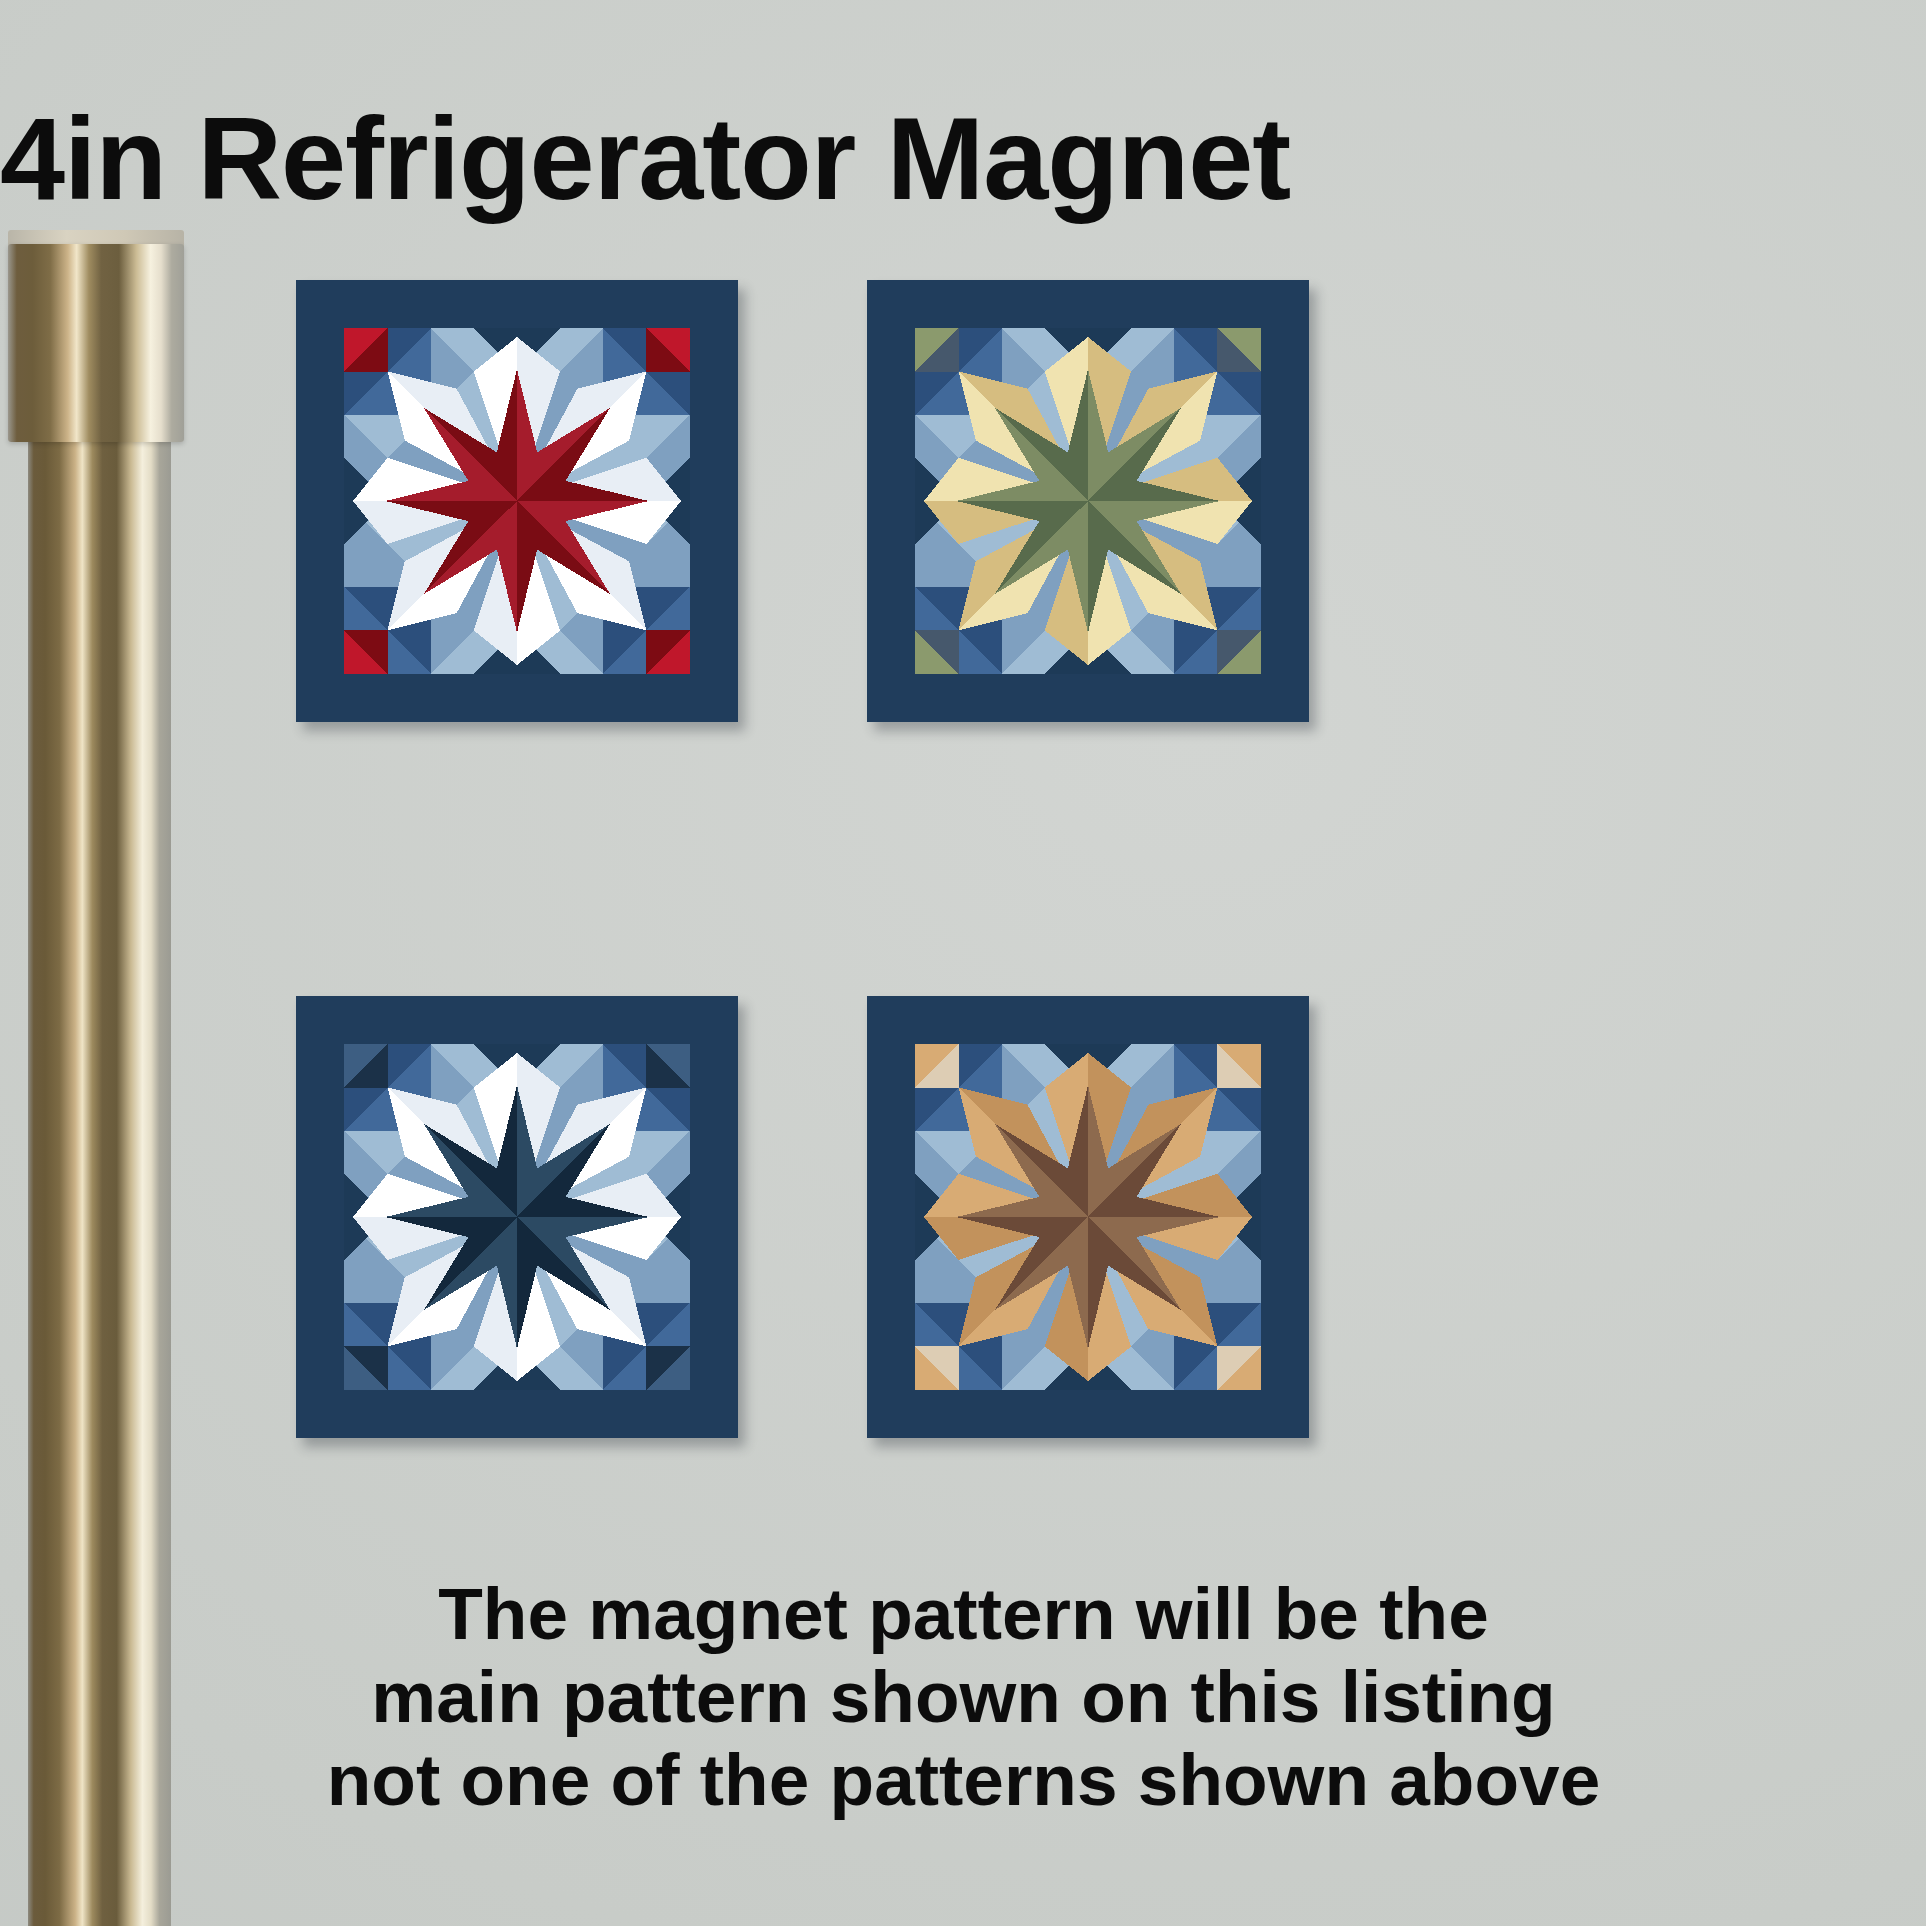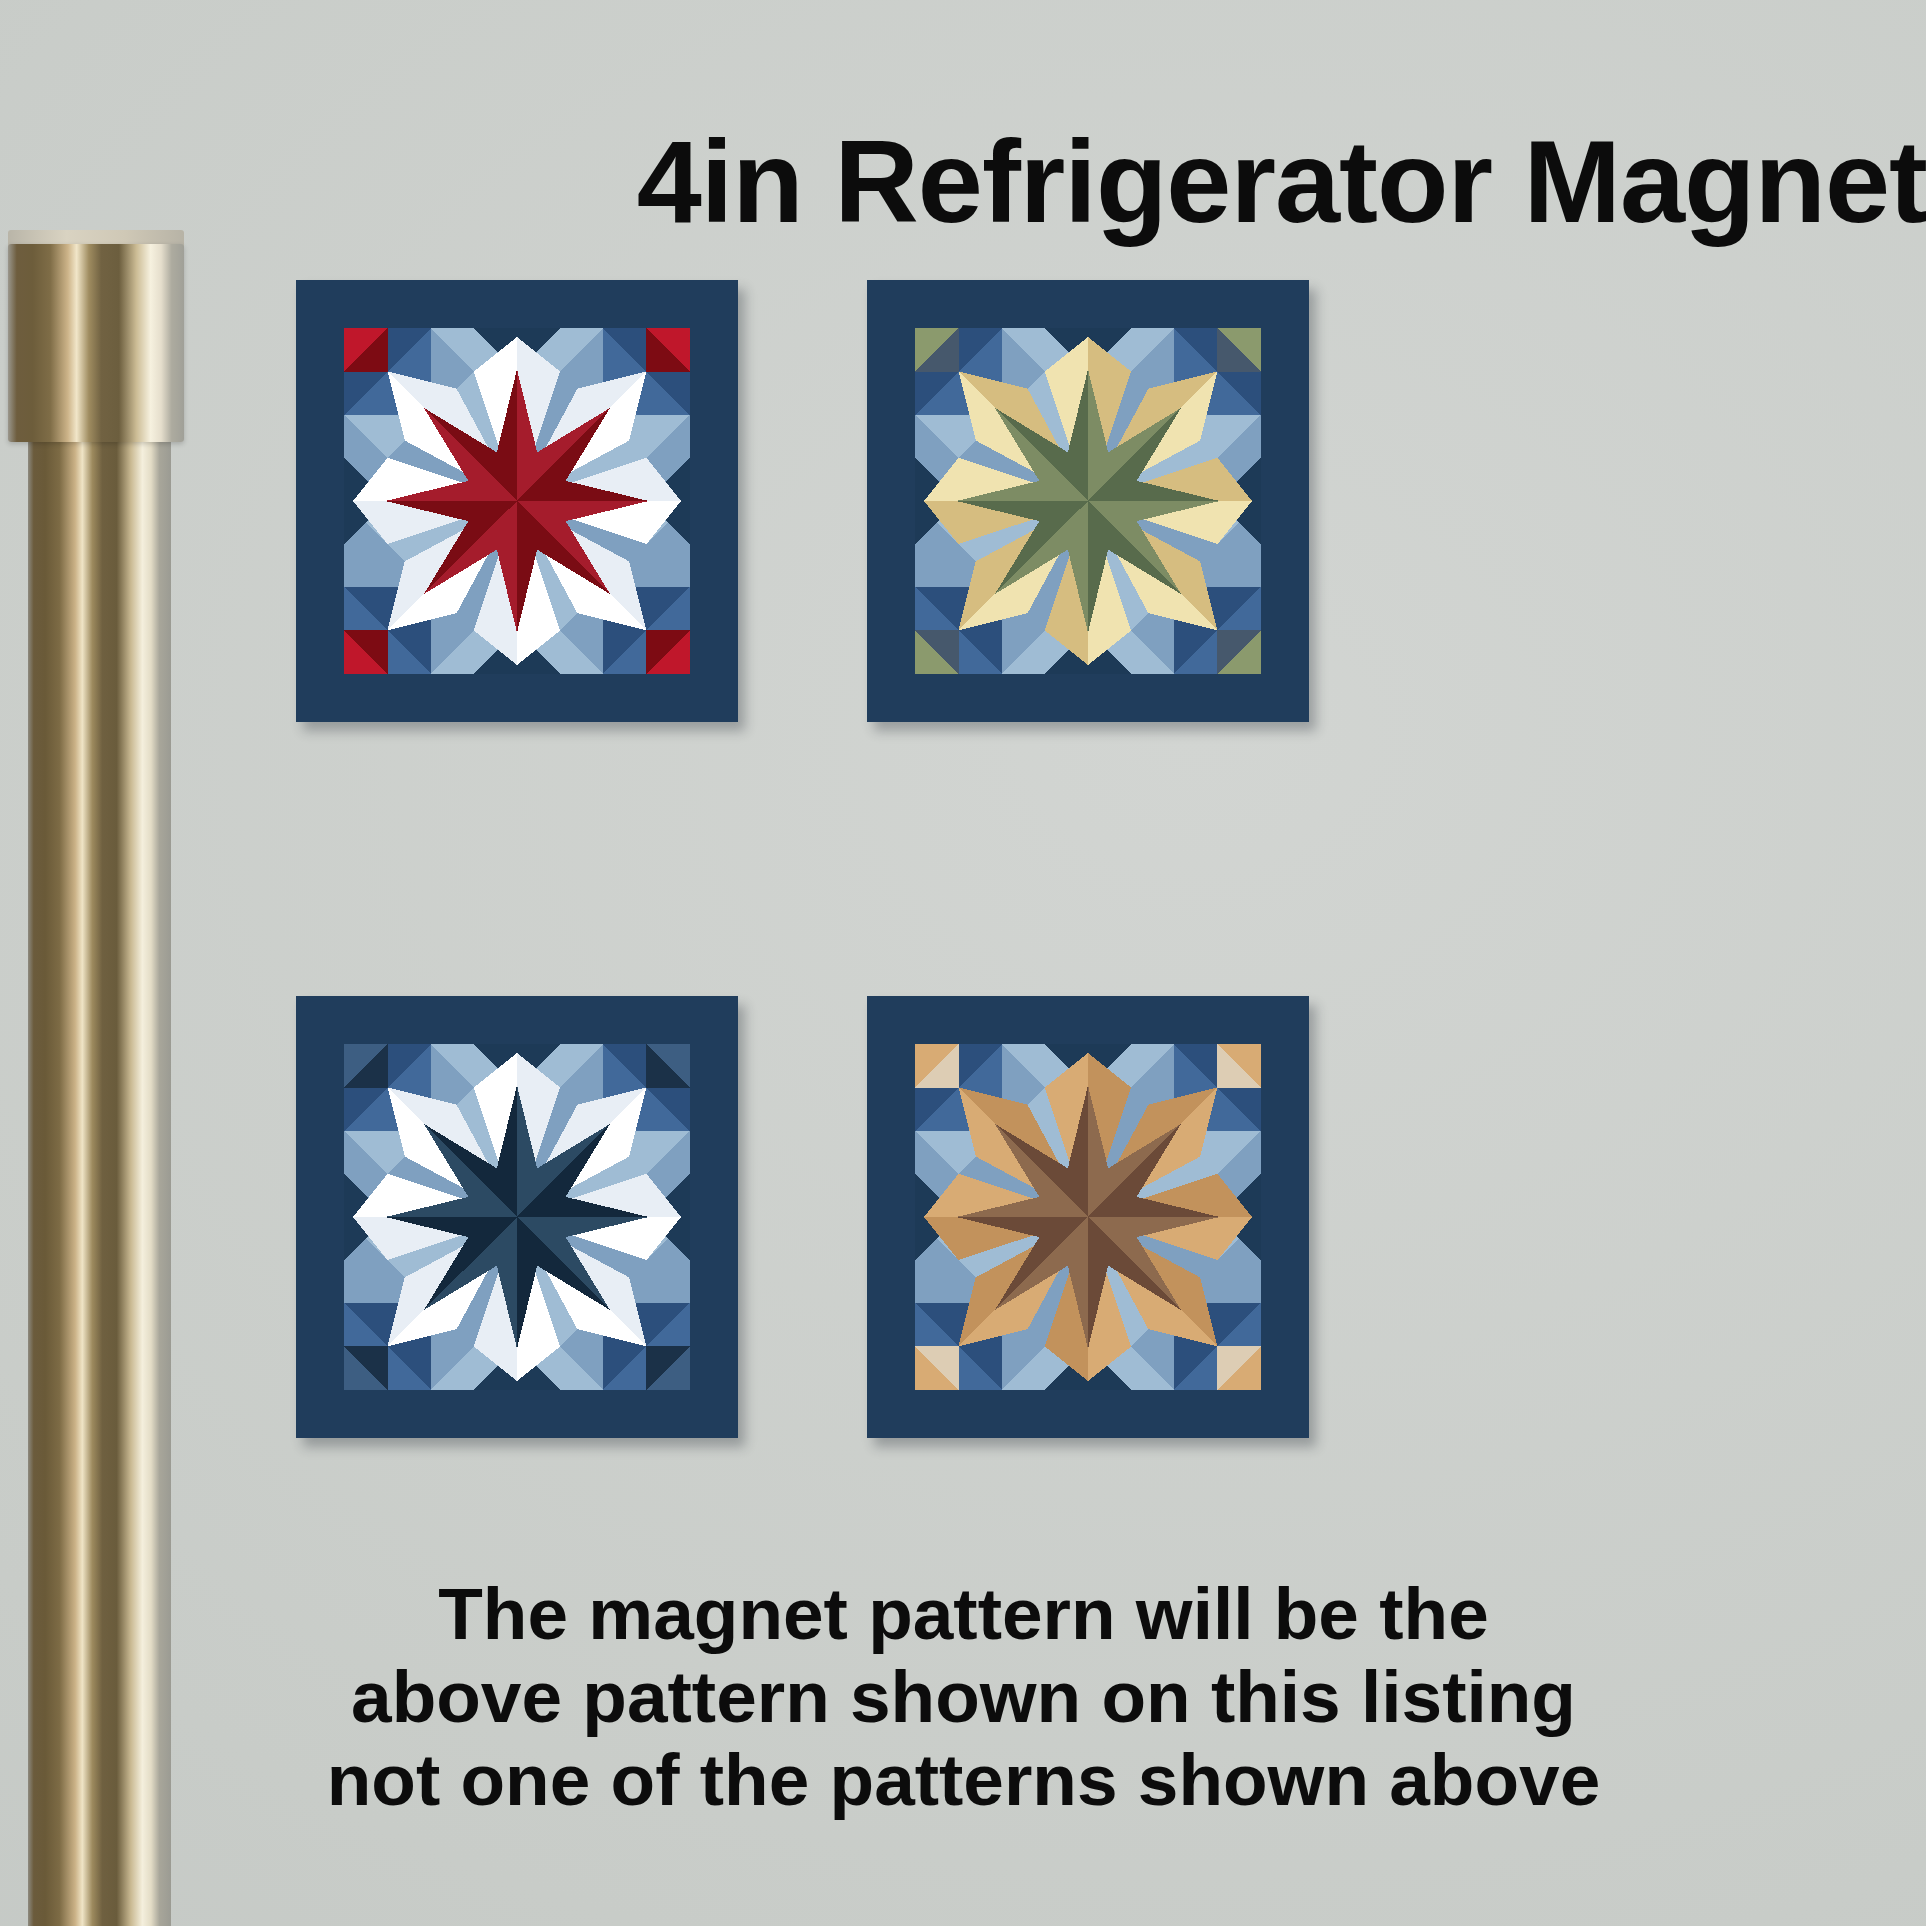--- a/index.html
+++ b/index.html
@@ -42,22 +42,22 @@
     border-radius:3px;
     box-shadow:0 2px 5px rgba(0,0,0,.18);
   }
   .rod-cap-top{
     position:absolute;left:8px;top:230px;width:176px;height:22px;
     background:linear-gradient(to right,#b9b5a8,#d9d3c2,#cfc8b6,#b7b3a6);
     border-radius:3px 3px 0 0;
   }
   
   .title{
-    position:absolute;left:0;right:0;top:121px;
-    text-align:right;
+    position:absolute;left:0;right:0;top:98px;
+    text-align:left;
     font-size:117px;line-height:1.05;
     font-weight:700;letter-spacing:-1px;
     color:#0c0c0c;
     white-space:nowrap;
   }
   .mid-caption{
     position:absolute;left:0;right:0;top:885px;
     text-align:center;
     font-size:67px;line-height:1.05;
     font-weight:600;
@@ -487,18 +487,18 @@
           <polygon points="64,64 49.91083712920288,69.83592234356763 25.875,64" fill="#6b4a38" shape-rendering="crispEdges"></polygon>
           <polygon points="64,64 25.875,64 49.910837129202875,58.164077656432376" fill="#8d6a4e" shape-rendering="crispEdges"></polygon>
           <polygon points="64,64 49.910837129202875,58.164077656432376 37.04155396726287,37.04155396726288" fill="#8d6a4e" shape-rendering="crispEdges"></polygon>
           <polygon points="64,64 37.04155396726287,37.04155396726288 58.16407765643237,49.91083712920288" fill="#6b4a38" shape-rendering="crispEdges"></polygon>
         </g>
       </svg>
     </div>
 
   <div class="footer">
     <div>The magnet pattern will be the</div>
-    <div>above pattern shown on this listing</div>
+    <div>main pattern shown on this listing</div>
     <div>not one of the patterns shown above</div>
   </div>
 
 </div>
 
 
 </body></html>

